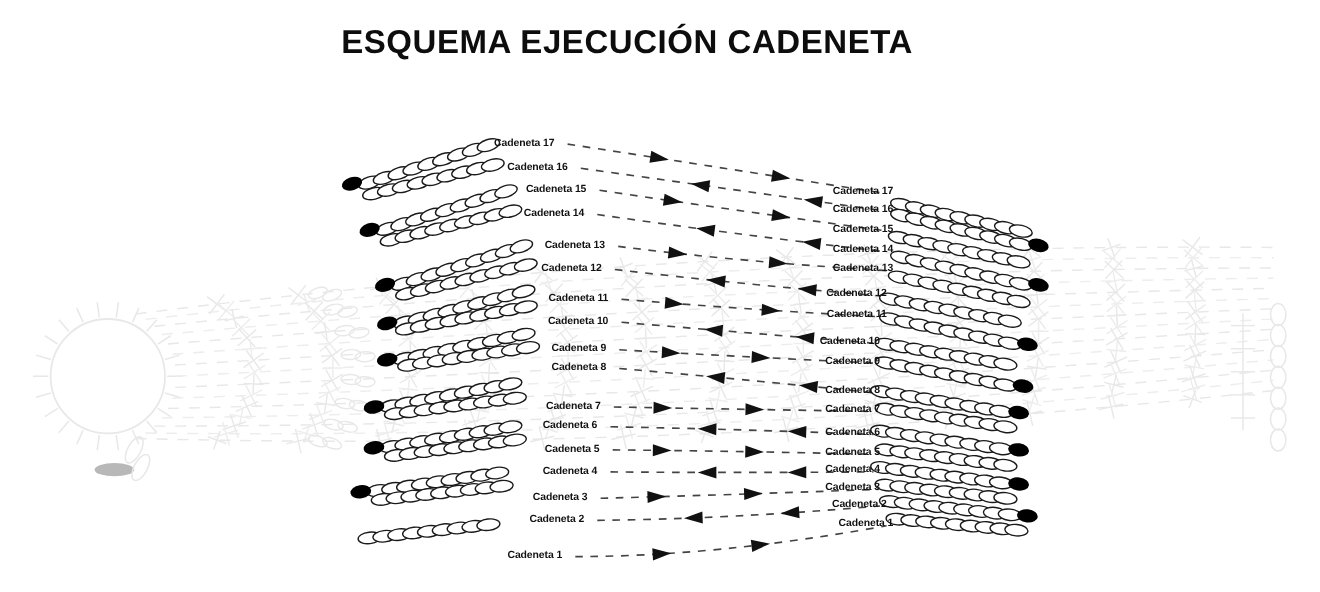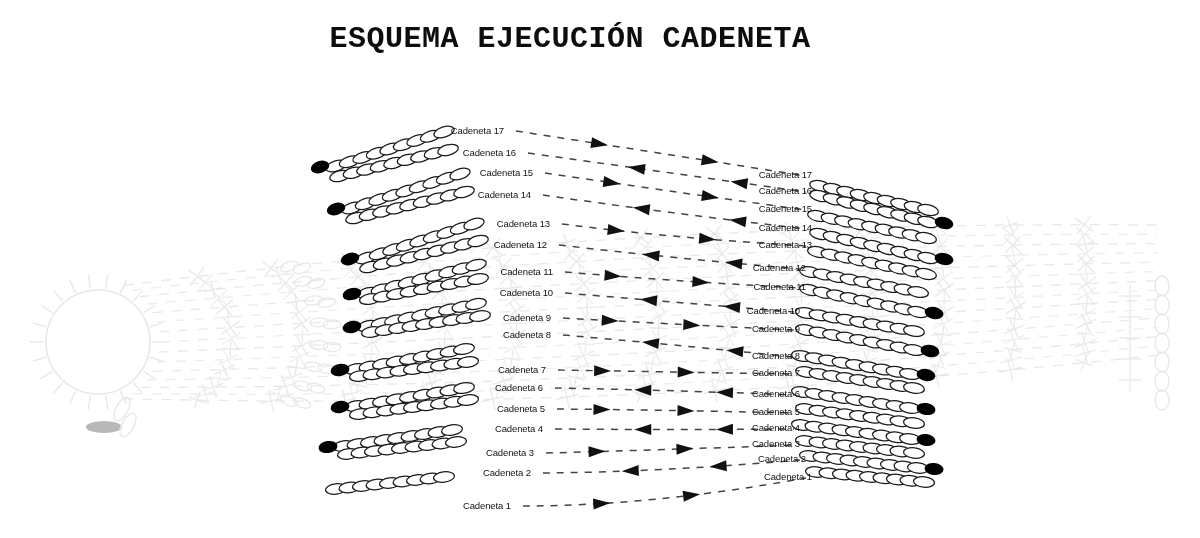--- a/index.html
+++ b/index.html
@@ -16,21 +16,21 @@
     height: 538px;
     background: #ffffff;
     overflow: hidden;
   }
   #title {
     position: absolute;
     top: 22px;
     left: 0;
     width: 1140px;
     text-align: center;
-    font-family: Liberation Mono, monospace;
+    font-family: Liberation Sans, sans-serif;
     font-size: 30px;
     font-weight: bold;
     letter-spacing: 0.5px;
     color: #0d0d0d;
     white-space: nowrap;
   }
   .layer {
     position: absolute;
     top: 0;
     left: 0;
@@ -39,21 +39,21 @@
   }
   #bg-layer { z-index: 1; }
   #link-layer { z-index: 2; }
   #chain-layer { z-index: 3; }
   #label-layer { z-index: 4; }
 
   .cad-label {
     position: absolute;
     font-family: "Liberation Sans", sans-serif;
     font-size: 9.5px;
-    font-weight: normal;
+    font-weight: bold;
     color: #111111;
     white-space: nowrap;
     letter-spacing: -0.1px;
   }
   .cad-label.left-side  { text-align: right; transform: translate(-100%, -50%); }
   .cad-label.right-side { text-align: right; transform: translate(-100%, -50%); }
 </style>
 </head>
 <body>
 

